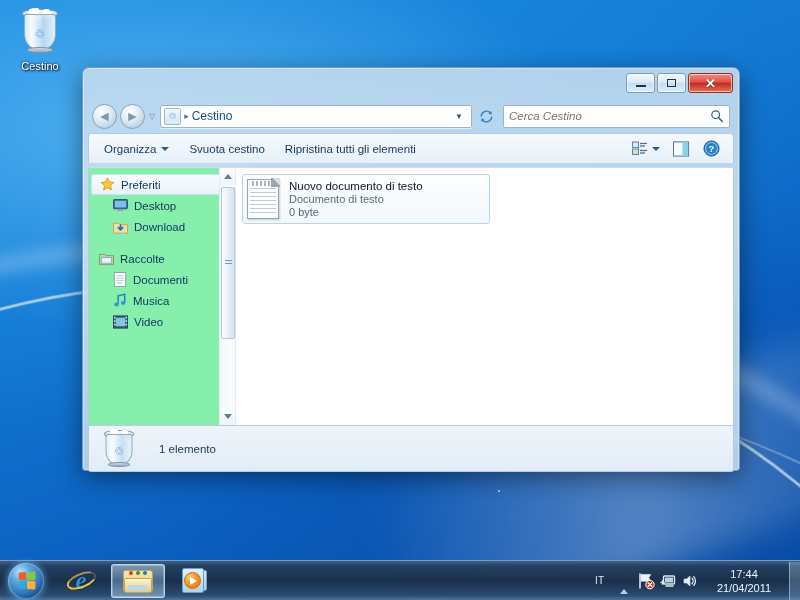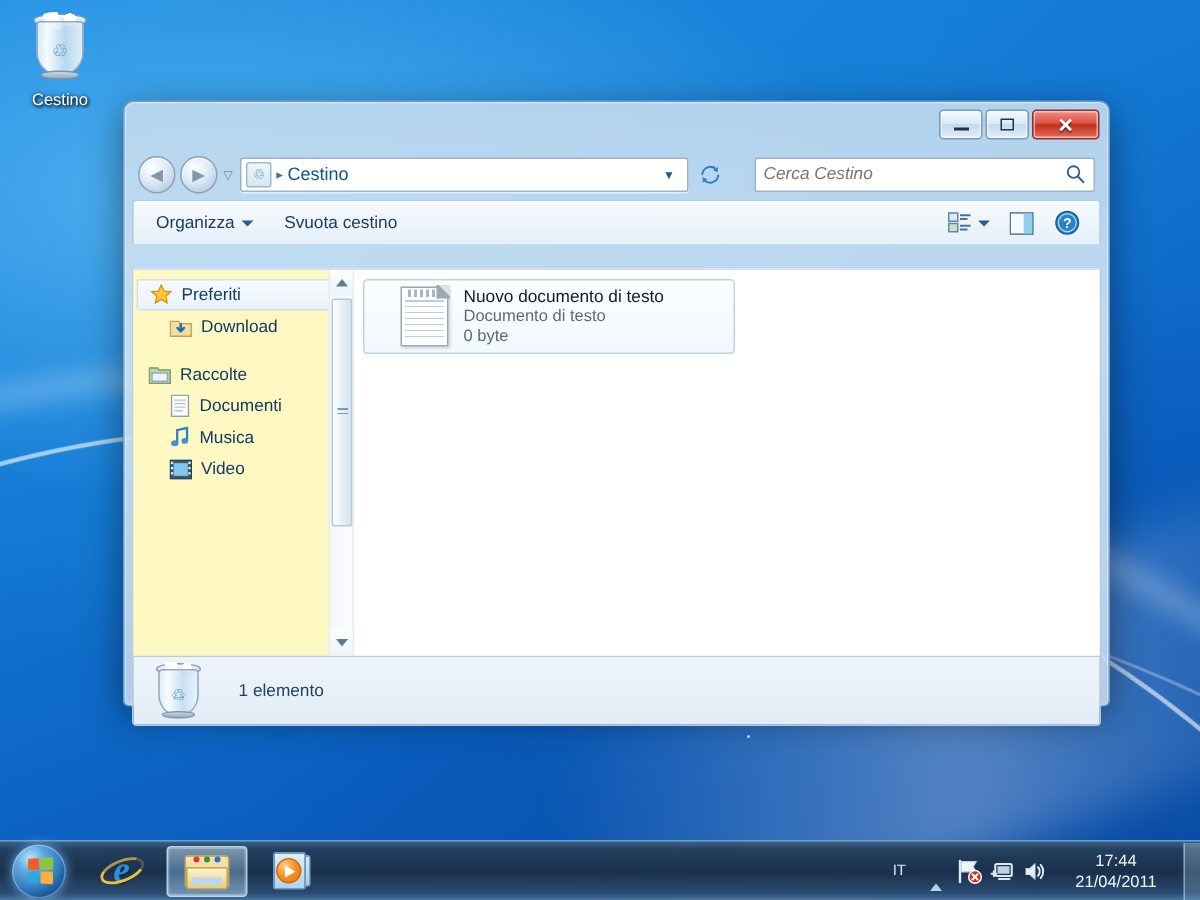--- a/index.html
+++ b/index.html
@@ -120,49 +120,49 @@
     border-radius: 2px; display: flex; align-items: center; padding: 0 3px; gap: 3px;
     box-shadow: 0 1px 0 rgba(255,255,255,0.6);
   }
   #addr-crumb-text { font-size: 12px; color: #14508c; }
   .crumb-sep { font-size: 9px; color: #4a6f92; }
   #addr-dropdown { margin-left: auto; font-size: 8px; color: #2b5878; padding: 0 5px; cursor: default; }
   #refresh-btn { width: 22px; height: 23px; display: flex; align-items: center; justify-content: center; cursor: default; }
   #search-box {
     width: 227px; height: 23px; background: #fff; border: 1px solid #9ab4ca;
     border-radius: 2px; display: flex; align-items: center; padding: 0 5px;
-    margin-left: 16px;
+    margin-left: 3px;
   }
   #search-input {
     flex: 1; border: none; outline: none; font-size: 11.5px; font-style: italic;
     color: #8a8a8a; font-family: "Liberation Sans", sans-serif; background: transparent;
   }
 
   
   #command-bar {
-    height: 30px; margin: 1px 4px 16px 4px;
+    height: 30px; margin: 1px 4px 4px 4px;
     background: linear-gradient(180deg, #f6fafd 0%, #e6f0f9 100%);
     border: 1px solid #b6cbdd; border-bottom: none; border-radius: 3px 3px 0 0;
     display: flex; align-items: center; padding: 0 6px; gap: 2px;
   }
   .cmd-item {
     font-size: 11.5px; color: #1b3c63; padding: 4px 9px; border-radius: 3px;
     display: flex; align-items: center; gap: 5px; cursor: default; white-space: nowrap;
   }
   .caret-down { width: 0; height: 0; border-left: 4px solid transparent; border-right: 4px solid transparent; border-top: 4px solid #2b5e8f; }
   #cmd-right { margin-left: auto; display: flex; align-items: center; gap: 3px; padding-right: 2px; }
   .icon-btn { padding: 3px 5px; border-radius: 3px; display: flex; align-items: center; gap: 4px; cursor: default; }
 
   
   #window-body {
     margin: 0 4px; height: 259px; display: flex;
     background: #fff; border: 1px solid #b6cbdd; border-top: 1px solid #cddcea;
   }
   #nav-pane {
-    width: 147px; background: #fef9c3; position: relative;
+    width: 147px; background: #86efac; position: relative;
     border-right: 1px solid #e3ecf3; overflow: hidden;
   }
   #nav-list { padding: 6px 0 0 0; }
   .nav-item {
     display: flex; align-items: center; gap: 6px; height: 21px;
     padding-left: 10px; font-size: 11.5px; color: #123a63; cursor: default; white-space: nowrap;
   }
   .nav-item.child { padding-left: 24px; }
   .nav-item.selected {
     background: linear-gradient(180deg, #f7fbfe 0%, #e9f2fa 100%);
@@ -187,21 +187,21 @@
     background: linear-gradient(90deg, #fdfeff 0%, #e9f1f8 45%, #d3e3ef 100%);
     border: 1px solid #b4c9d9; border-radius: 2px;
     display: flex; align-items: center; justify-content: center; cursor: default;
   }
   #sb-thumb .grip { width: 7px; height: 6px; background:
      repeating-linear-gradient(180deg, #7c98ad 0 1px, transparent 1px 3px); }
 
   #content-pane { flex: 1; background: #fff; position: relative; padding: 6px; }
   #file-item {
     width: 248px; height: 50px; display: flex; align-items: center; gap: 10px;
-    padding: 4px 24px; border: 1px solid #b9d4ea; border-radius: 3px;
+    padding: 4px 4px; border: 1px solid #b9d4ea; border-radius: 3px;
     background: linear-gradient(180deg, #fcfeff 0%, #f2f8fd 100%); cursor: default;
   }
   #file-item .meta { display: flex; flex-direction: column; gap: 1px; }
   .file-name { font-size: 11.5px; color: #0c1b2b; }
   .file-type, .file-size { font-size: 11px; color: #5b6a78; }
 
   
   .doc-icon { position: relative; width: 32px; height: 40px; }
   .doc-icon .page {
     position: absolute; inset: 0; background: #fdfefe; border: 1px solid #9aa6b0;
@@ -395,20 +395,23 @@
     </div>
   </div>
 
   <div id="command-bar">
     <div class="cmd-item">
       <span>Organizza</span>
       <span class="caret-down"></span>
     </div>
     <div class="cmd-item">
       <span>Svuota cestino</span>
+    </div>
+    <div class="cmd-item">
+      <span>Ripristina tutti gli elementi</span>
     </div>
 
     <div id="cmd-right">
       <div class="icon-btn">
         <svg width="16" height="15" viewBox="0 0 16 15">
           <rect x="0.5" y="1" width="6" height="5.5" fill="#dceaf6" stroke="#5b86ad"></rect>
           <rect x="0.5" y="8" width="6" height="5.5" fill="#cfe3b6" stroke="#5b86ad"></rect>
           <line x1="8" y1="2.5" x2="15" y2="2.5" stroke="#4a7099" stroke-width="1.3"></line>
           <line x1="8" y1="5" x2="13" y2="5" stroke="#4a7099" stroke-width="1.3"></line>
           <line x1="8" y1="9.5" x2="15" y2="9.5" stroke="#4a7099" stroke-width="1.3"></line>
@@ -437,20 +440,28 @@
     <div id="nav-pane">
       <div id="nav-list">
 
         <div class="nav-item selected">
           <svg width="15" height="15" viewBox="0 0 16 16">
             <path d="M8 1l2 4.4 4.8.5-3.6 3.2 1 4.7L8 11.4 3.8 13.8l1-4.7L1.2 5.9 6 5.4z" fill="#ffc53d" stroke="#d89400" stroke-width="0.9"></path>
           </svg>
           <span>Preferiti</span>
         </div>
 
+        <div class="nav-item child">
+          <svg width="15" height="14" viewBox="0 0 16 15">
+            <rect x="0.5" y="0.5" width="15" height="10" rx="1" fill="#3b6e9e" stroke="#2b5070"></rect>
+            <rect x="2" y="2" width="12" height="7" fill="#7fc0e8"></rect>
+            <rect x="5" y="11" width="6" height="2" fill="#8fa3b4"></rect>
+          </svg>
+          <span>Desktop</span>
+        </div>
 
         <div class="nav-item child">
           <svg width="15" height="14" viewBox="0 0 16 15">
             <path d="M0.5 3.5h6l1.2 1.6h7.8v9H0.5z" fill="#f3dda0" stroke="#c1a259"></path>
             <path d="M8 5.5v4.2M8 10.6l-2.3-2.4M8 10.6l2.3-2.4" stroke="#1f6fb8" stroke-width="1.8" fill="none" stroke-linecap="round"></path>
           </svg>
           <span>Download</span>
         </div>
 
 

